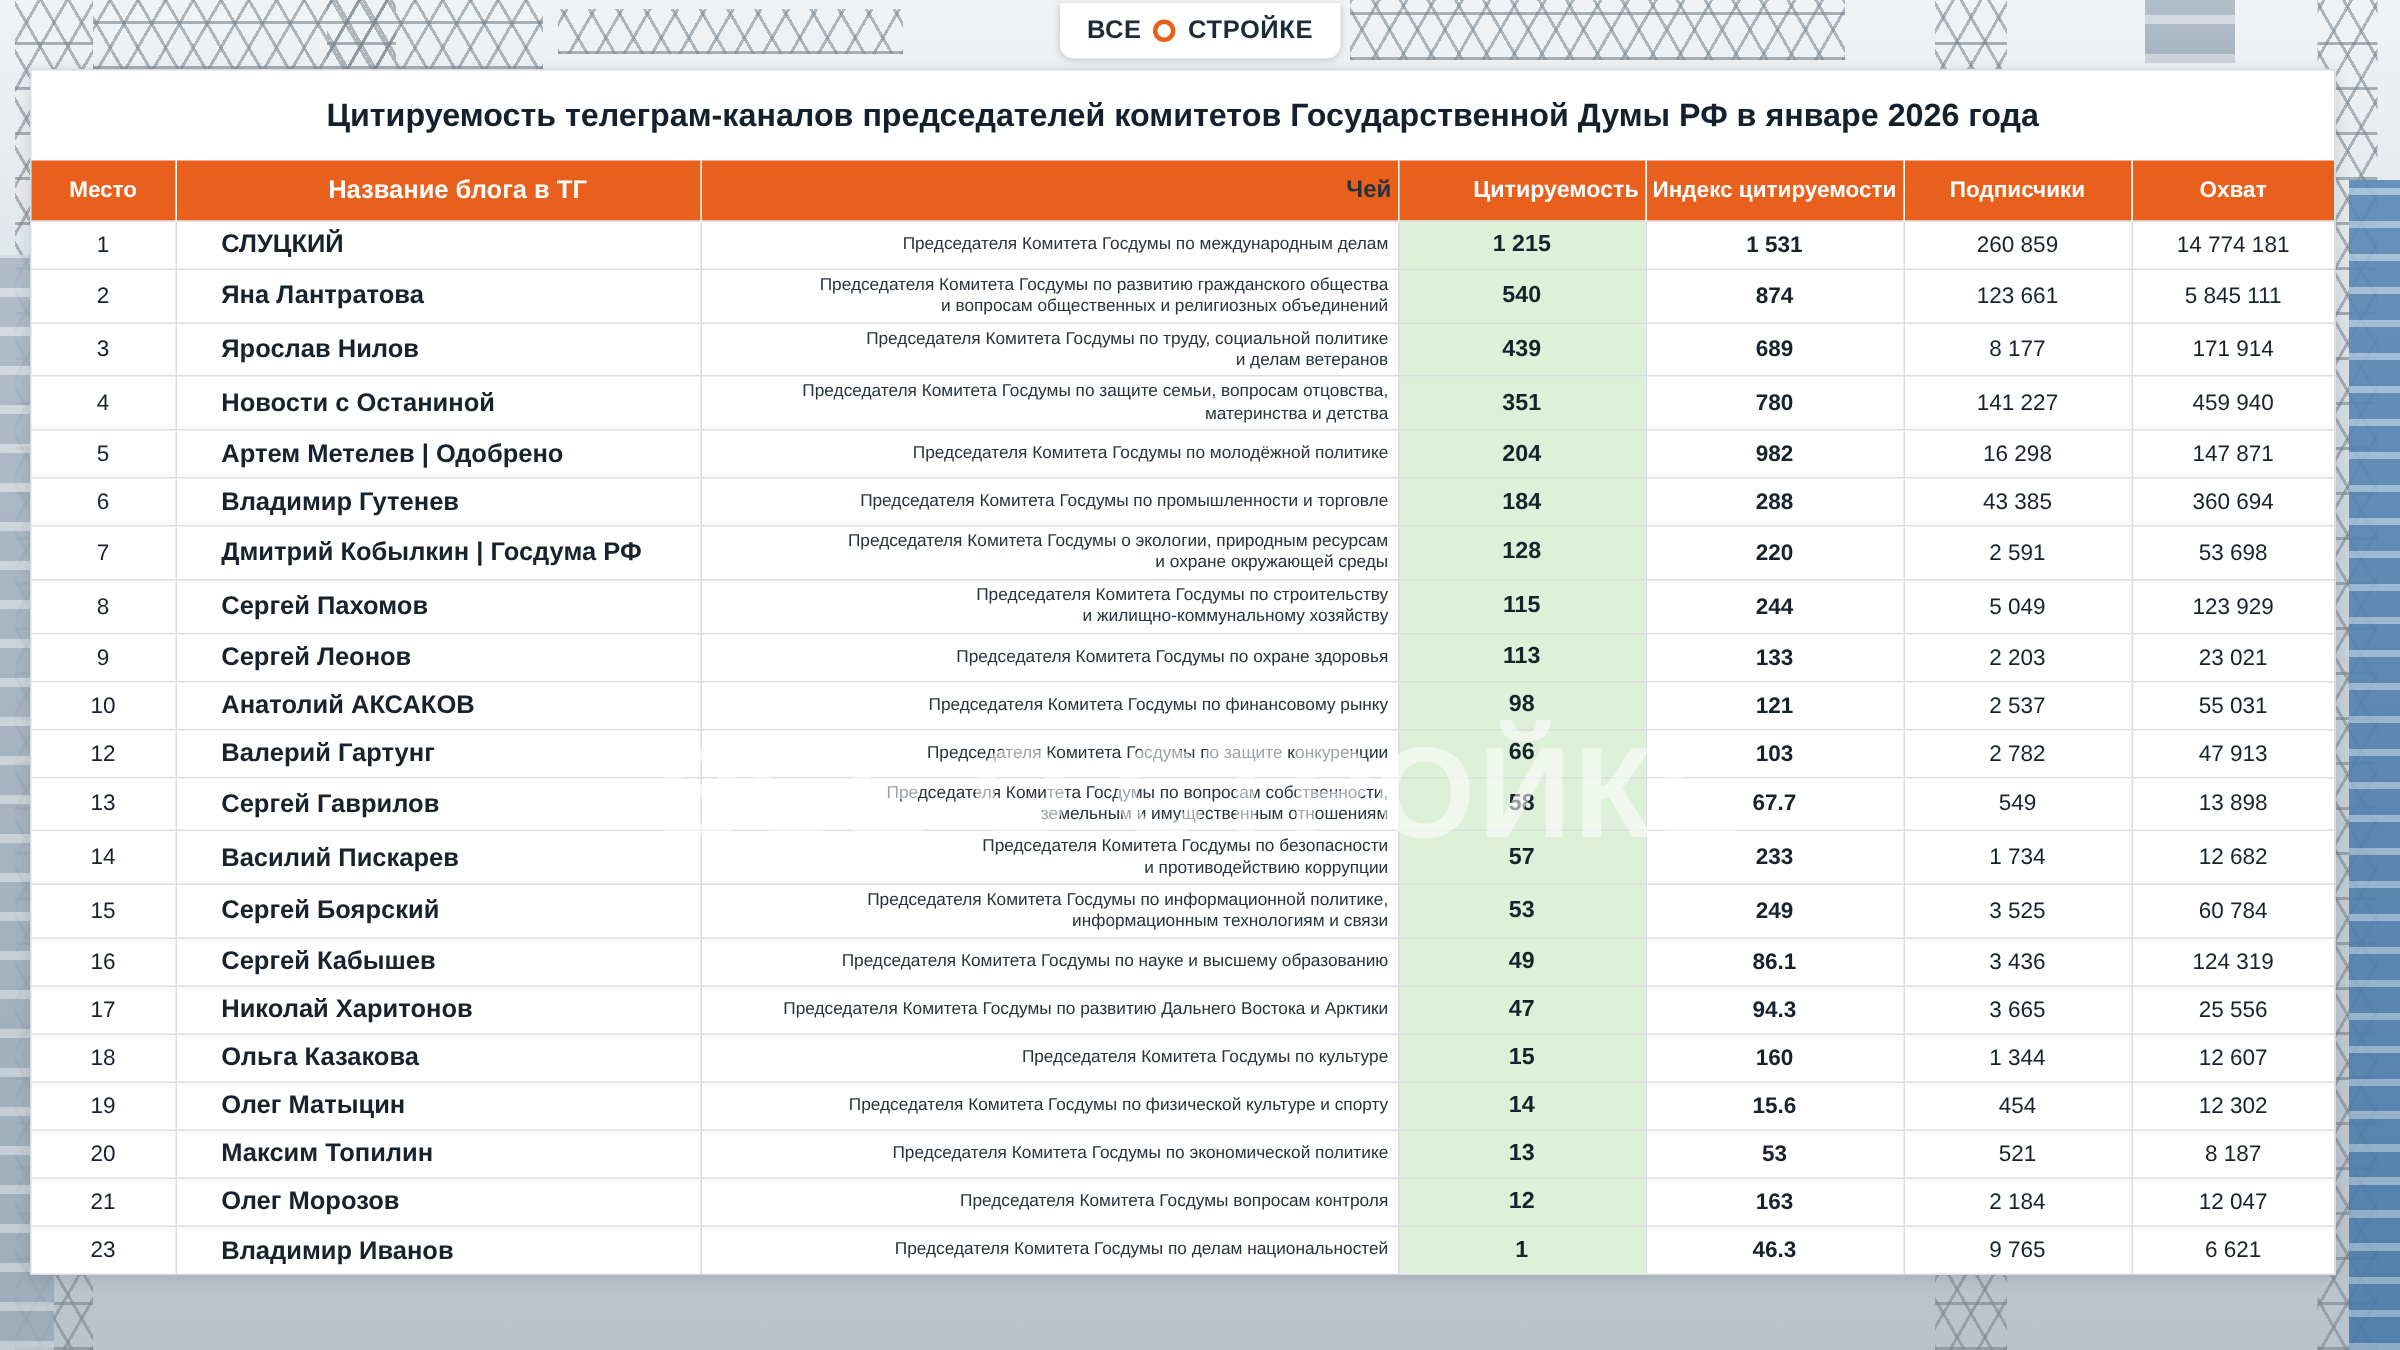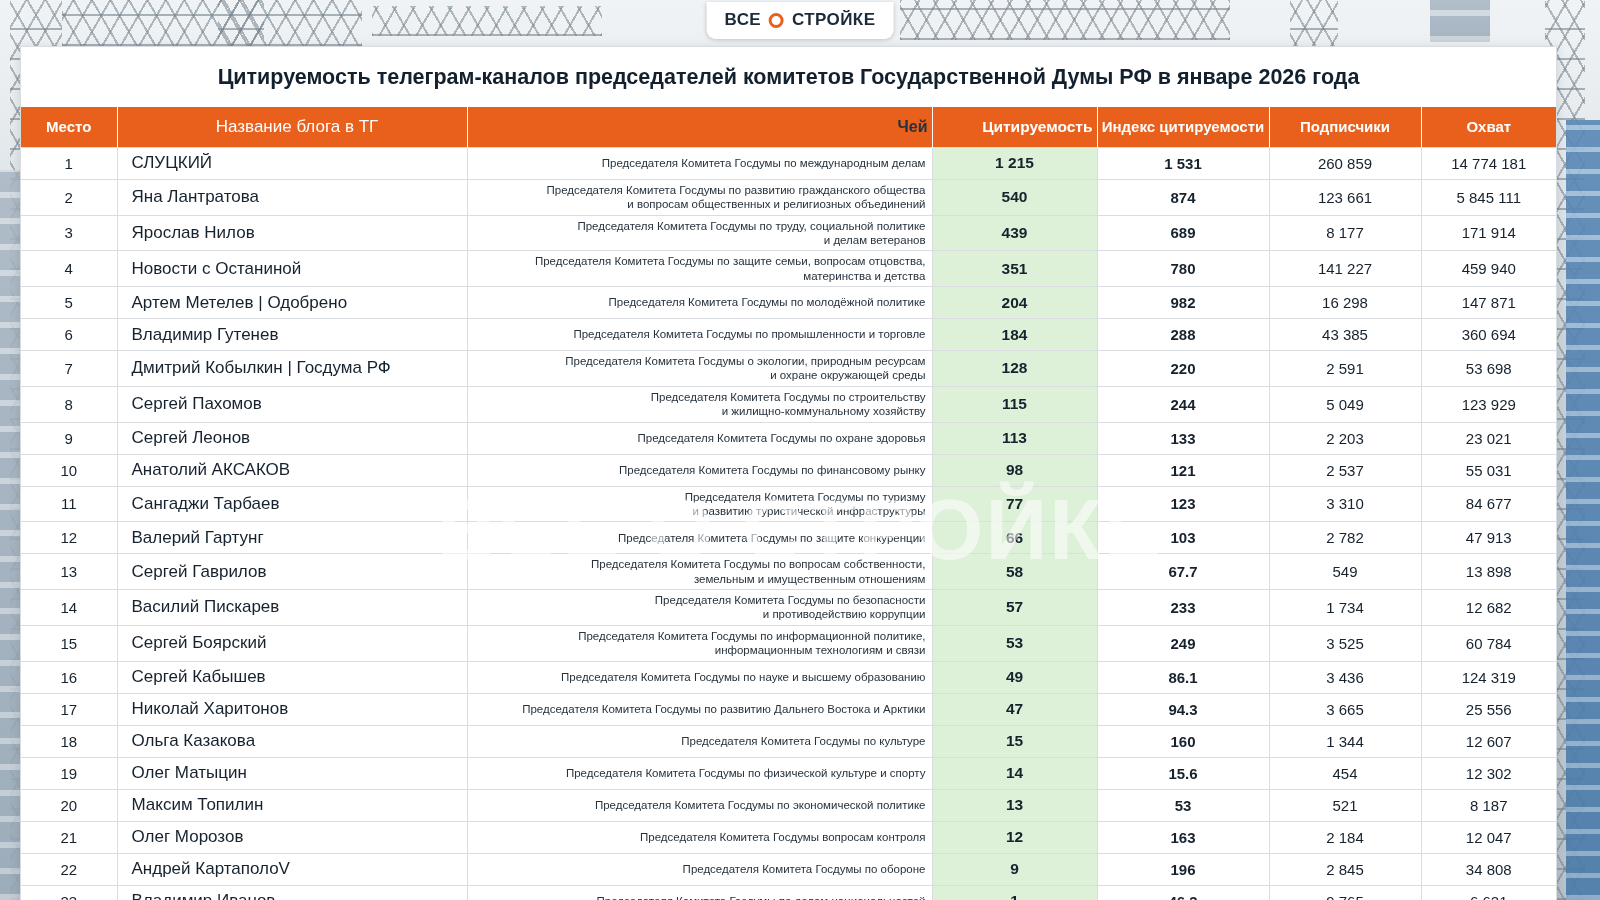--- a/index.html
+++ b/index.html
@@ -113,21 +113,21 @@
     border-top: 1px solid #d9dde1;
     border-right: 1px solid #d9dde1;
     padding: 3px 6px;
     vertical-align: middle;
     color: #16222e;
   }
   tbody tr td:last-child { border-right: none; }
   tbody tr { height: 32px; }
 
   .c-place  { text-align: center; font-size: 15px; width: 96px; }
-  .c-name   { font-size: 17px; font-weight: normal; padding-left: 14px; width: 350px; }
+  .c-name   { font-size: 17px; font-weight: bold; padding-left: 30px; width: 350px; }
   .c-who    { text-align: right; font-size: 11.5px; color: #26323d; line-height: 1.25; padding-left: 29px; }
   .c-cit    { text-align: center; font-size: 15.5px; font-weight: bold; width: 165px; background: #ddf0d8; }
   .c-index  { text-align: center; font-size: 15px; font-weight: bold; width: 172px; }
   .c-subs   { text-align: center; font-size: 15px; width: 152px; }
   .c-reach  { text-align: center; font-size: 15px; width: 135px; }
 
   .watermark {
     position: absolute;
     left: 0; right: 0;
     top: 480px;
@@ -267,29 +267,20 @@
         <tr>
           <td class="c-place">10</td>
           <td class="c-name">Анатолий  АКСАКОВ</td>
           <td class="c-who">Председателя Комитета Госдумы по финансовому рынку</td>
           <td class="c-cit">98</td>
           <td class="c-index">121</td>
           <td class="c-subs">2 537</td>
           <td class="c-reach">55 031</td>
         </tr>
         <tr>
-          <td class="c-place">11</td>
-          <td class="c-name">Сангаджи Тарбаев</td>
-          <td class="c-who">Председателя Комитета Госдумы по туризму<br>и развитию туристической инфраструктуры</td>
-          <td class="c-cit">77</td>
-          <td class="c-index">123</td>
-          <td class="c-subs">3 310</td>
-          <td class="c-reach">84 677</td>
-        </tr>
-        <tr>
           <td class="c-place">12</td>
           <td class="c-name">Валерий Гартунг</td>
           <td class="c-who">Председателя Комитета Госдумы по защите конкуренции</td>
           <td class="c-cit">66</td>
           <td class="c-index">103</td>
           <td class="c-subs">2 782</td>
           <td class="c-reach">47 913</td>
         </tr>
         <tr>
           <td class="c-place">13</td>
@@ -366,29 +357,20 @@
         <tr>
           <td class="c-place">21</td>
           <td class="c-name">Олег Морозов</td>
           <td class="c-who">Председателя Комитета Госдумы вопросам контроля</td>
           <td class="c-cit">12</td>
           <td class="c-index">163</td>
           <td class="c-subs">2 184</td>
           <td class="c-reach">12 047</td>
         </tr>
         <tr>
-          <td class="c-place">22</td>
-          <td class="c-name">Андрей КартаполоV</td>
-          <td class="c-who">Председателя Комитета Госдумы по обороне</td>
-          <td class="c-cit">9</td>
-          <td class="c-index">196</td>
-          <td class="c-subs">2 845</td>
-          <td class="c-reach">34 808</td>
-        </tr>
-        <tr>
           <td class="c-place">23</td>
           <td class="c-name">Владимир Иванов</td>
           <td class="c-who">Председателя Комитета Госдумы по делам национальностей</td>
           <td class="c-cit">1</td>
           <td class="c-index">46.3</td>
           <td class="c-subs">9 765</td>
           <td class="c-reach">6 621</td>
         </tr>
       </tbody>
   </table>

